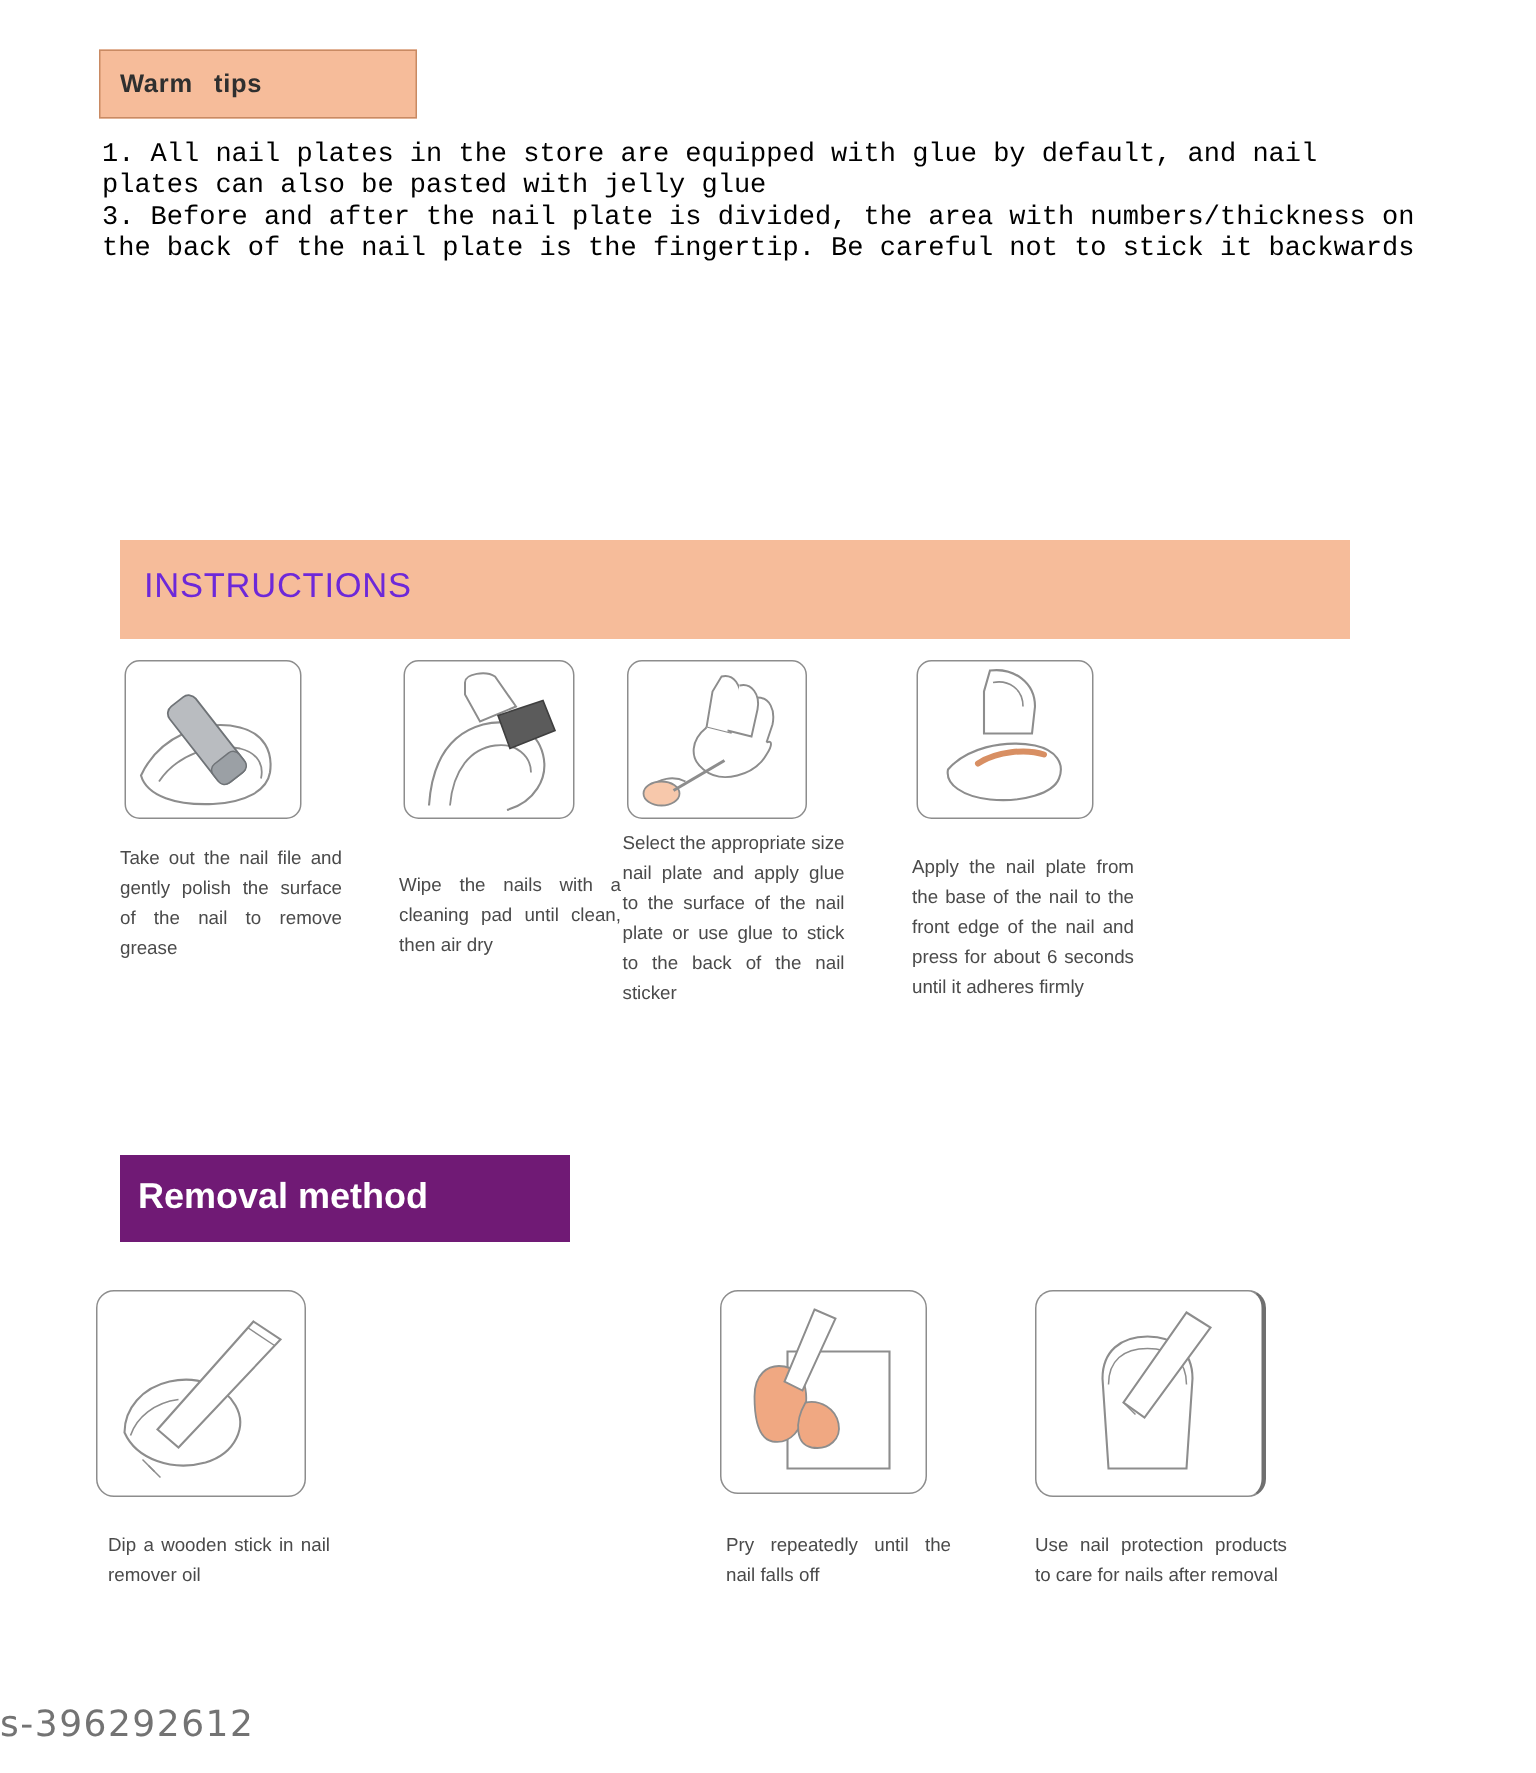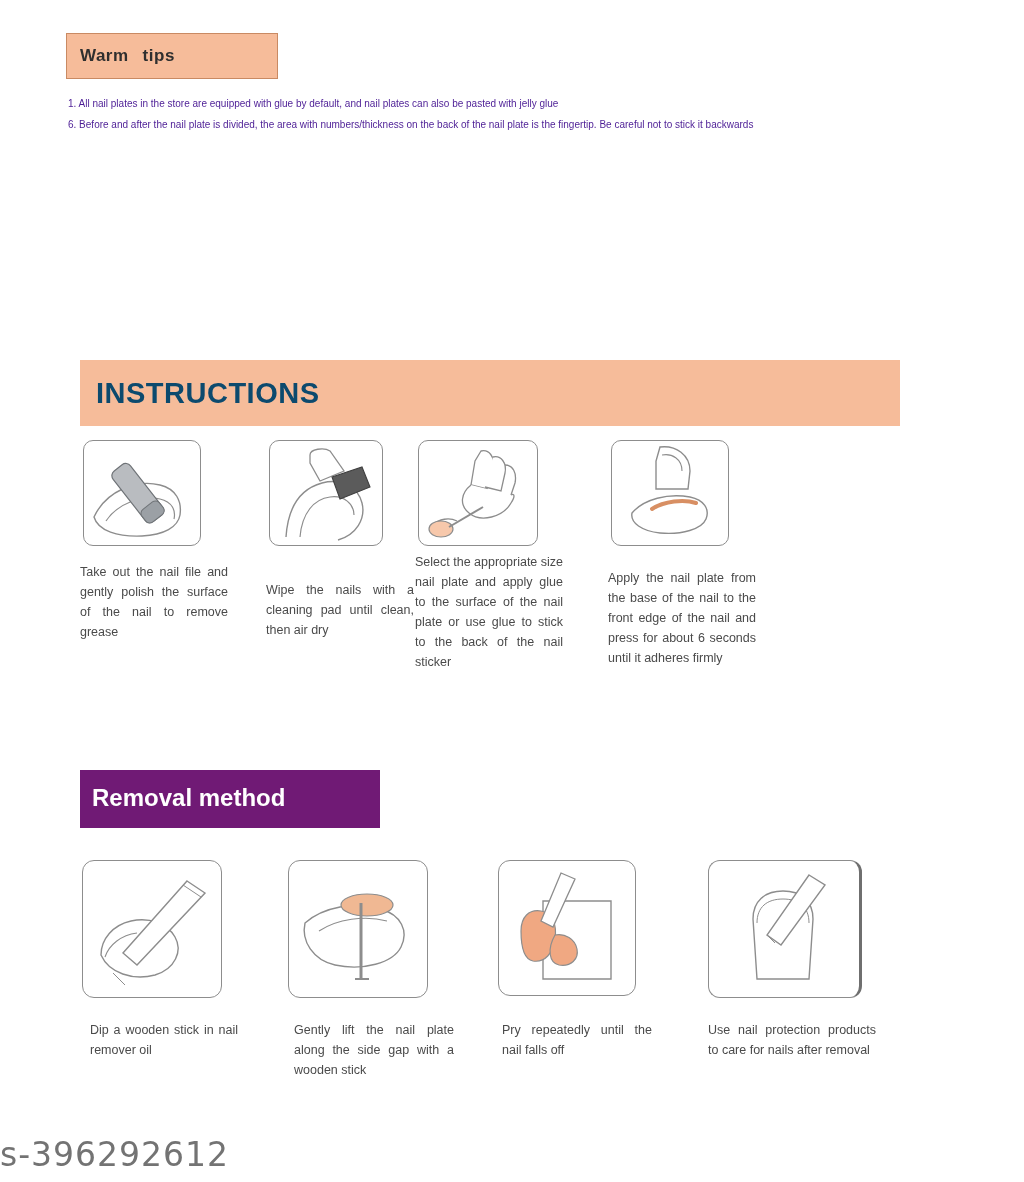--- a/index.html
+++ b/index.html
@@ -39,45 +39,46 @@
   .warm-tips-banner .label .gap {
     display: inline-block;
     width: 14px;
   }
 
   .tips-text {
     position: absolute;
     left: 68px;
     top: 93px;
     width: 880px;
-    font-size: 10px;
+    font-size: 18px;
     line-height: 21px;
-    color: #4c1d95;
+    color: #000000;
+    font-family: Liberation Mono, monospace;
   }
   .tips-text p {
     margin: 0;
   }
 
   
   .instructions-banner {
     position: absolute;
     left: 80px;
     top: 360px;
     width: 820px;
     height: 66px;
     background: #f6bc9a;
     box-sizing: border-box;
   }
   .instructions-banner .title {
     position: absolute;
     left: 16px;
     top: 17px;
-    font-size: 29px;
-    font-weight: bold;
-    color: #0c4a6e;
+    font-size: 23px;
+    font-weight: normal;
+    color: #6d28d9;
     letter-spacing: 0.5px;
   }
 
   .steps-row {
     position: absolute;
     left: 80px;
     top: 440px;
     width: 830px;
     height: 290px;
   }
@@ -135,21 +136,21 @@
     position: absolute;
     left: 12px;
     top: 14px;
     font-size: 24px;
     font-weight: bold;
     color: #ffffff;
   }
 
   .removal-row {
     position: absolute;
-    left: 80px;
+    left: 62px;
     top: 860px;
     width: 840px;
     height: 260px;
   }
   .rstep {
     position: absolute;
     top: 0;
     width: 175px;
   }
   .rstep .thumb {
@@ -178,39 +179,39 @@
   .rstep.r3 .caption { margin-top: 24px; margin-left: 4px; width: 150px; }
   .rstep.r4 .caption { margin-left: 0px; width: 168px; }
   .rstep.r3 .thumb { width: 136px; height: 134px; }
   .rstep.r4 .thumb { width: 150px; height: 136px; border-right: 3px solid #6f6f6f; }
 
   
   .watermark {
     position: absolute;
     left: 0px;
     top: 1135px;
-    font-size: 33px;
+    font-size: 24px;
     letter-spacing: 1px;
     color: #5b5b5b;
     font-family: "DejaVu Sans", sans-serif;
     opacity: 0.85;
   }
 
   svg { display: block; }
 </style>
 </head>
 <body>
 
 <div class="warm-tips-banner">
   <div class="label"><span>Warm</span><span class="gap"></span><span>tips</span></div>
 </div>
 
 <div class="tips-text">
   <p>1. All nail plates in the store are equipped with glue by default, and nail plates can also be pasted with jelly glue</p>
-  <p>6. Before and after the nail plate is divided, the area with numbers/thickness on the back of the nail plate is the fingertip. Be careful not to stick it backwards</p>
+  <p>3. Before and after the nail plate is divided, the area with numbers/thickness on the back of the nail plate is the fingertip. Be careful not to stick it backwards</p>
 </div>
 
 <div class="instructions-banner">
   <div class="title">INSTRUCTIONS</div>
 </div>
 
 <div class="steps-row">
 
   <div class="step s1">
     <div class="thumb">
@@ -281,32 +282,20 @@
         <path d="M22 96 C26 84 38 74 54 72" fill="none" stroke="#8d8d8d" stroke-width="1.1"></path>
         <path d="M34 116 L42 124" stroke="#8d8d8d" stroke-width="1"></path>
         <path d="M30 112 L38 120" stroke="#8d8d8d" stroke-width="1"></path>
         <path d="M104 20 L122 32 L54 104 L40 92 Z" fill="#ffffff" stroke="#8d8d8d" stroke-width="1.4"></path>
         <path d="M100 24 L118 36" stroke="#8d8d8d" stroke-width="1"></path>
       </svg>
     </div>
     <div class="caption">Dip a wooden stick in nail remover oil</div>
   </div>
 
-  <div class="rstep r2">
-    <div class="thumb">
-      <svg viewBox="0 0 138 136" width="138" height="136">
-        <path d="M16 62 C34 46 66 40 92 48 C112 54 120 70 112 86 C104 102 74 110 46 104 C24 99 12 80 16 62 Z" fill="#ffffff" stroke="#8d8d8d" stroke-width="1.4"></path>
-        <path d="M30 70 C48 58 76 54 98 60" fill="none" stroke="#8d8d8d" stroke-width="1.1"></path>
-        <ellipse cx="78" cy="44" rx="26" ry="11" fill="#f0b893" stroke="#8d8d8d" stroke-width="1.2"></ellipse>
-        <path d="M72 42 L72 118" stroke="#8d8d8d" stroke-width="3"></path>
-        <path d="M66 118 L80 118" stroke="#8d8d8d" stroke-width="2"></path>
-      </svg>
-    </div>
-    <div class="caption">Gently lift the nail plate along the side gap with a wooden stick</div>
-  </div>
 
   <div class="rstep r3">
     <div class="thumb">
       <svg viewBox="0 0 136 134" width="136" height="134">
         <path d="M44 40 L112 40 L112 118 L44 118 Z" fill="#ffffff" stroke="#8d8d8d" stroke-width="1.4"></path>
         <path d="M22 70 C22 56 30 48 42 50 C54 52 58 64 56 78 C54 92 46 102 34 100 C24 98 22 84 22 70 Z" fill="#f0a882" stroke="#8d8d8d" stroke-width="1.2"></path>
         <path d="M56 74 C66 72 76 78 78 88 C80 98 72 106 60 104 C50 102 48 88 56 74 Z" fill="#f0a882" stroke="#8d8d8d" stroke-width="1.2"></path>
         <path d="M62 12 L76 18 L54 66 L42 60 Z" fill="#ffffff" stroke="#8d8d8d" stroke-width="1.3"></path>
       </svg>
     </div>

